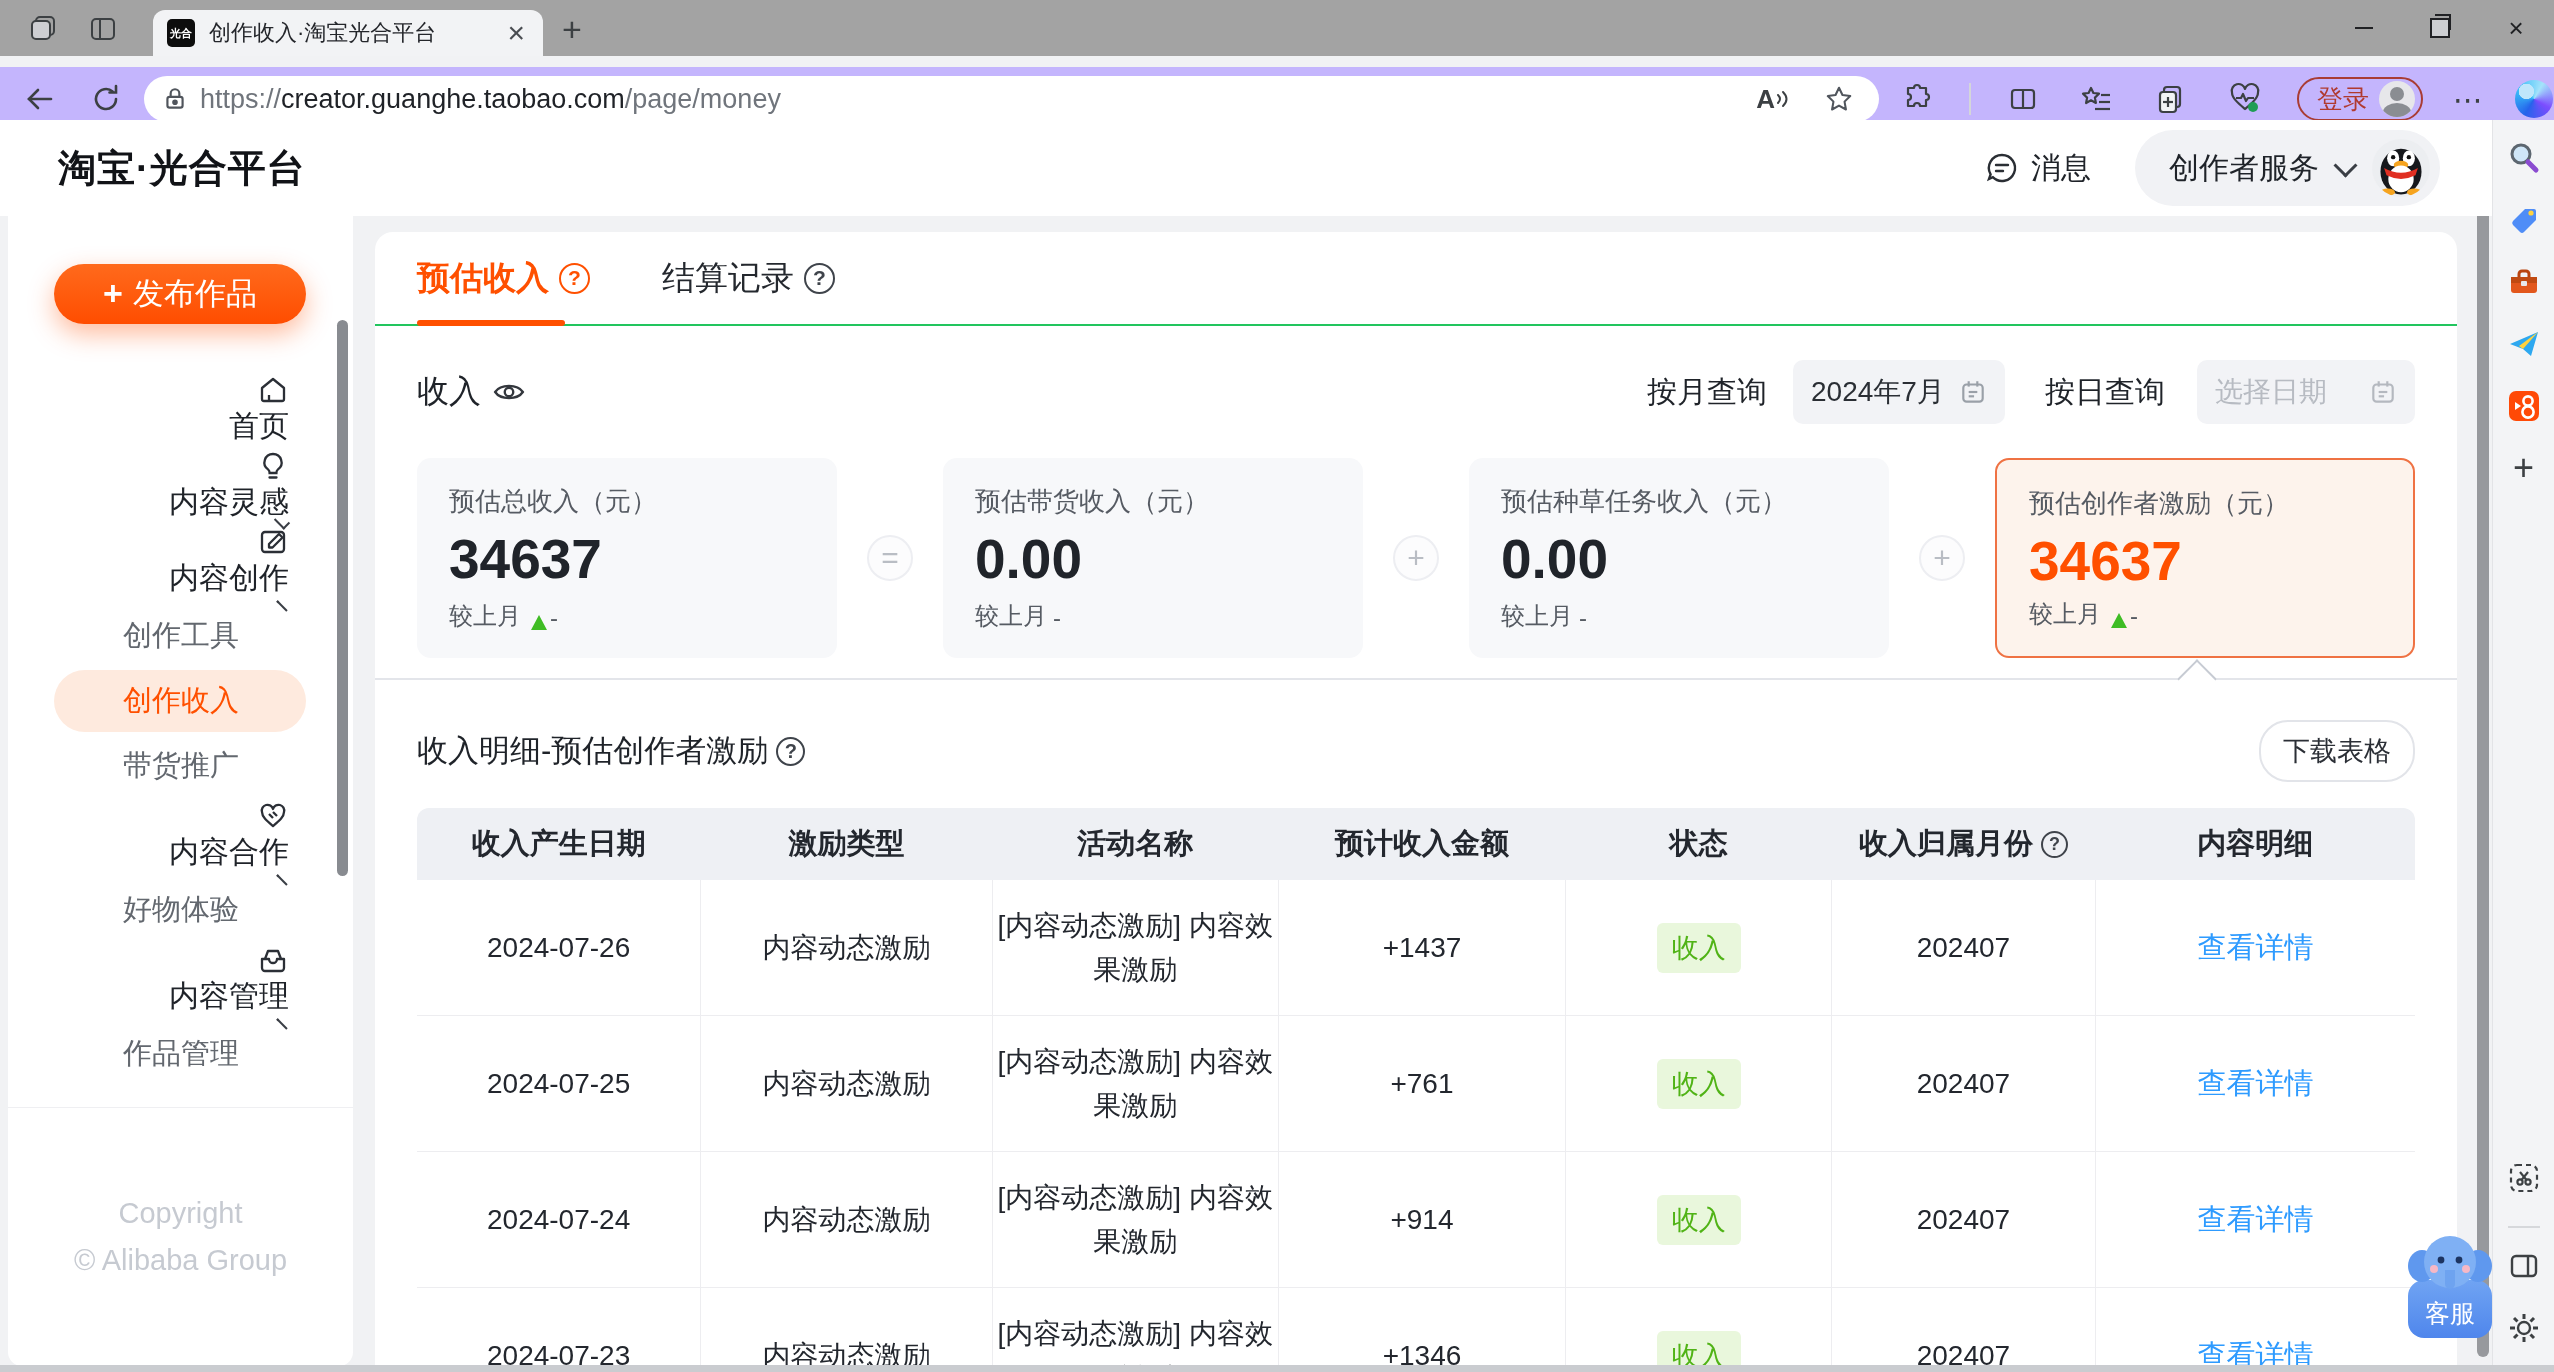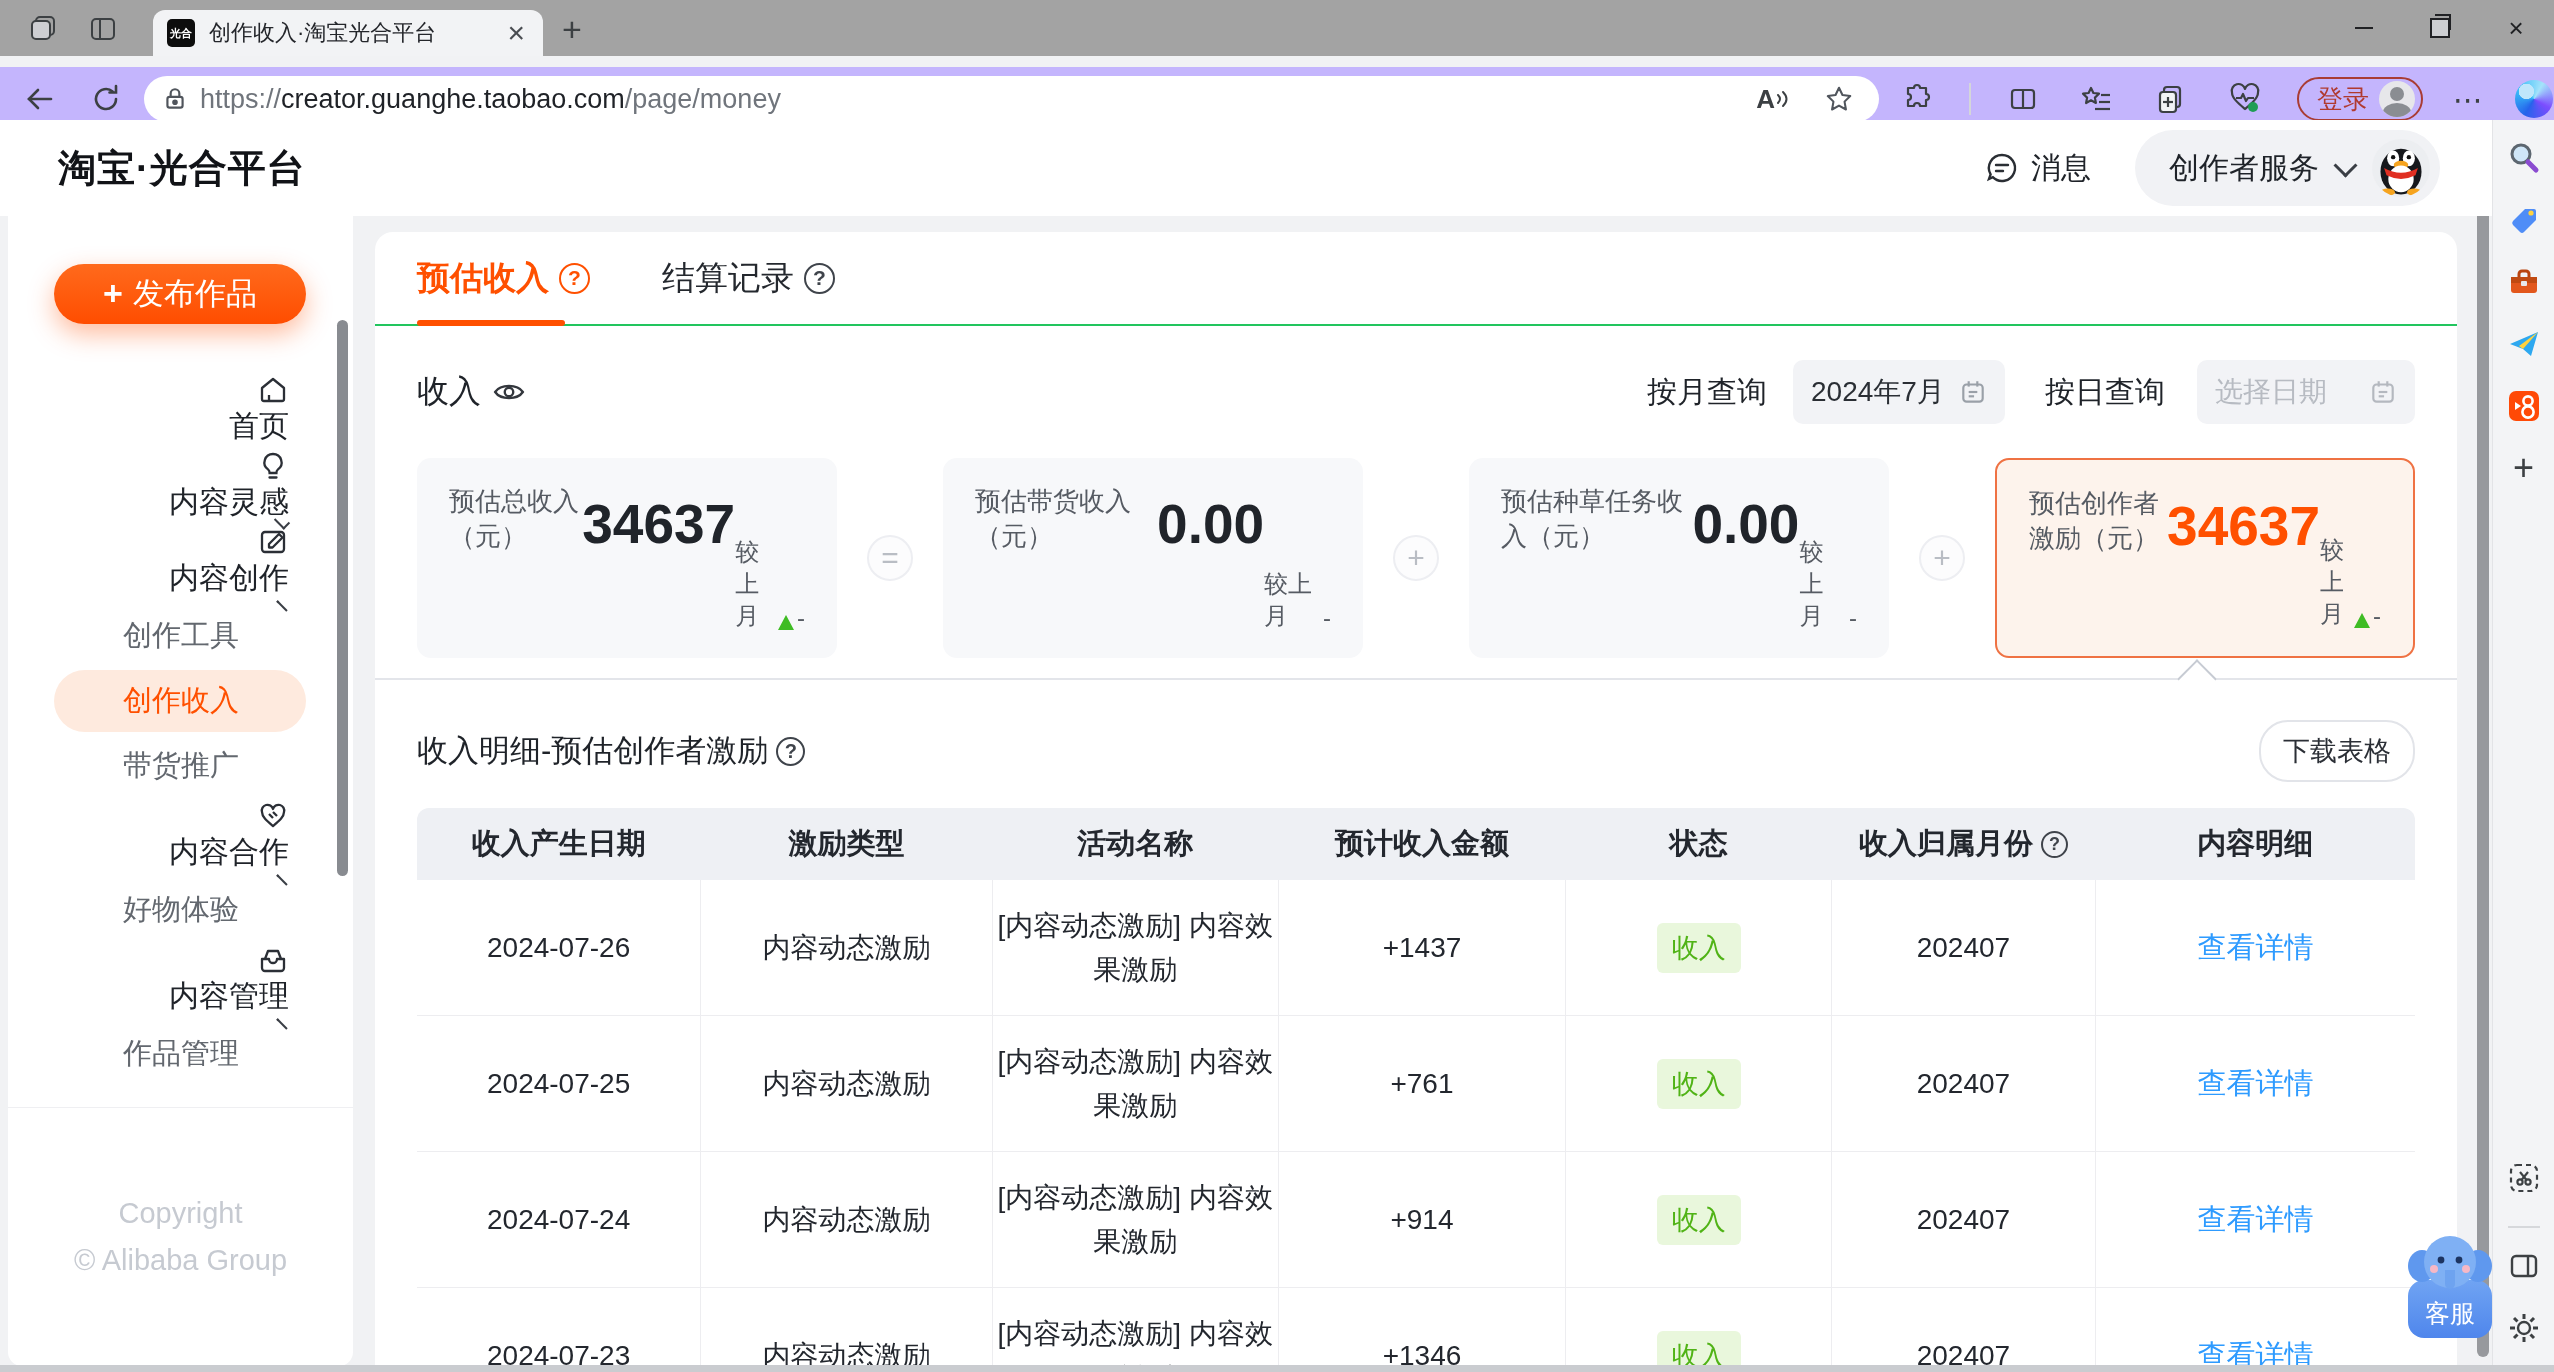--- a/index.html
+++ b/index.html
@@ -93,21 +93,21 @@
   .income-title{font-size:32px;color:#1f2329;font-weight:500;display:flex;align-items:center;gap:12px;}
   .filters{margin-left:auto;display:flex;align-items:center;gap:26px;}
   .filter-label{font-size:30px;color:#1f2329;font-weight:500;}
   .picker{height:64px;background:#f2f3f6;border-radius:10px;display:flex;align-items:center;padding:0 18px;box-sizing:border-box;gap:14px;}
   .picker.month{width:212px;}
   .picker.day{width:218px;margin-left:6px;}
   .picker-value{font-size:28px;color:#2a2e34;flex:1;}
   .picker-value.placeholder{color:#b7bbc2;}
 
   .cards-row{display:flex;align-items:center;justify-content:space-between;margin:34px 42px 0;}
-  .stat-card{width:420px;height:200px;border-radius:14px;background:#f7f8fa;box-sizing:border-box;padding:26px 32px;display:flex;}
+  .stat-card{width:420px;height:200px;border-radius:14px;background:#f7f8fa;box-sizing:border-box;padding:26px 32px;display:flex;flex-direction:column;}
   .stat-card.highlight{background:#fdf3ec;border:2.5px solid #ef7243;}
   .stat-label{font-size:26px;color:#565b63;}
   .stat-value{font-size:55px;font-weight:bold;color:#20242a;margin-top:8px;}
   .stat-card.highlight .stat-value{color:#ff5000;}
   .stat-compare{margin-top:auto;font-size:24px;color:#565b63;display:flex;align-items:flex-end;}
   .tri-up{width:0;height:0;border-left:8px solid transparent;border-right:8px solid transparent;border-bottom:15px solid #3fbc24;margin:0 3px 2px 10px;}
   .cmp-dash{margin-left:6px;}
   .op-circle{width:46px;height:46px;border-radius:50%;background:#fcfcfd;border:2px solid #edeef2;color:#b9bdc4;
     font-size:30px;display:flex;align-items:center;justify-content:center;box-sizing:border-box;}
 

